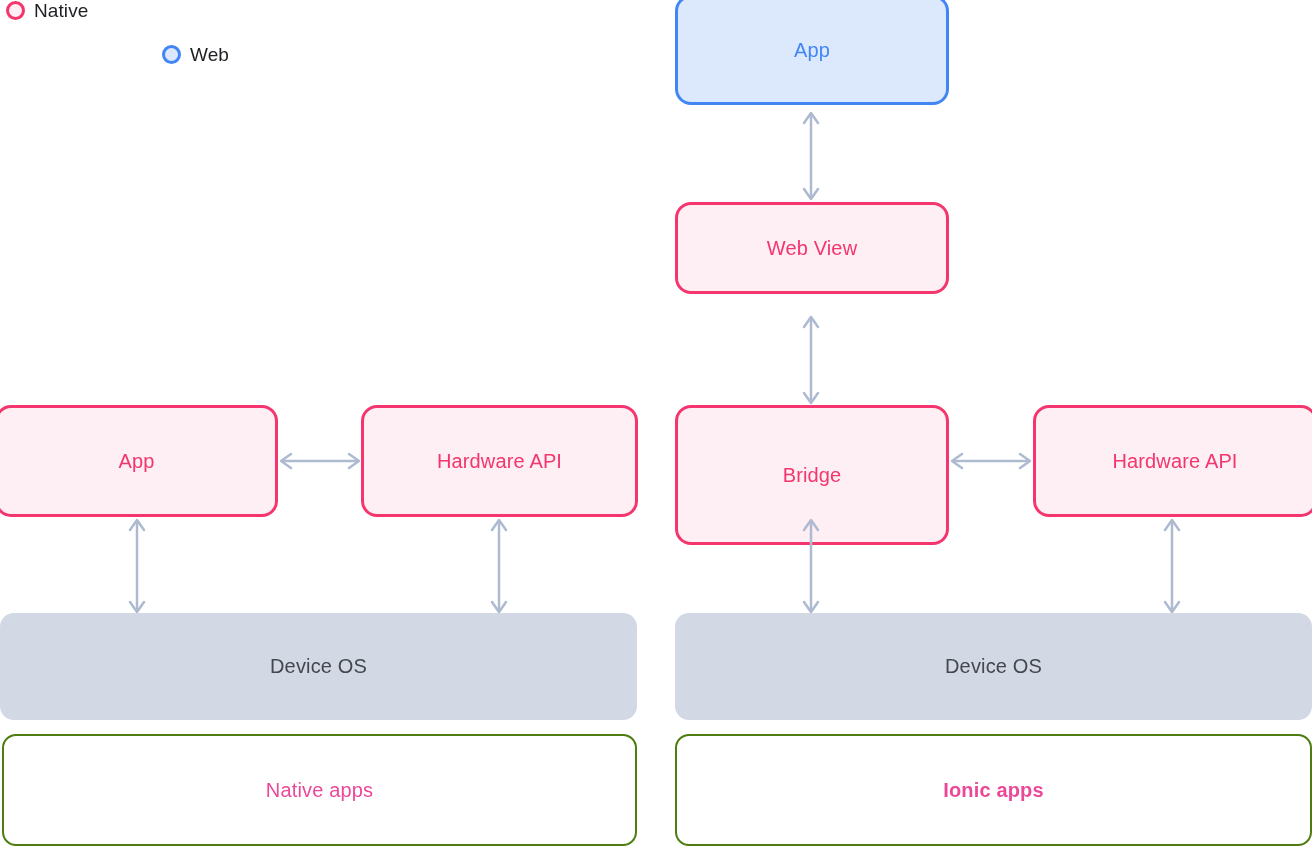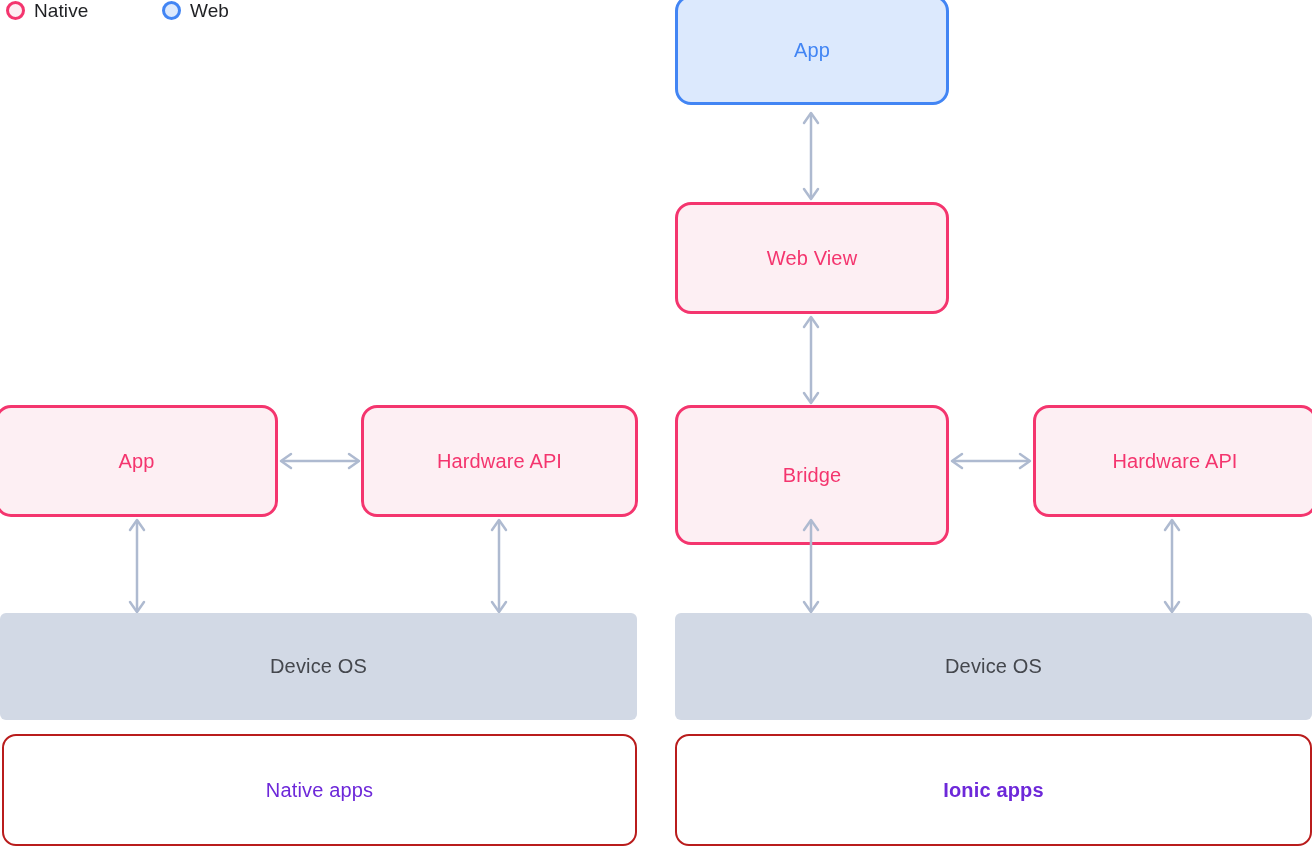--- a/index.html
+++ b/index.html
@@ -28,21 +28,21 @@
     height: 32px;
   }
   .legend-item {
     position: absolute;
     display: flex;
     align-items: center;
     gap: 9px;
     top: 1px;
   }
   .legend-item.native { left: 6px; }
-  .legend-item.web   { left: 162px; }
+  .legend-item.web   { left: 162px; margin-top: 44px; }
   .legend-dot {
     width: 19px;
     height: 19px;
     border-radius: 50%;
     box-sizing: border-box;
   }
   .legend-dot.native {
     border: 3px solid #f4356e;
     background: #fdeff3;
   }
@@ -76,26 +76,26 @@
   }
   .node.web {
     background: #dce9fd;
     border: 3px solid #4285f4;
     color: #4285f4;
   }
   .node.os {
     background: #d2d9e5;
     border: none;
     color: #44474d;
-    border-radius: 6px;
+    border-radius: 14px;
   }
   .node.platform {
     background: #ffffff;
-    border: 2px solid #b91c1c;
-    color: #6d28d9;
+    border: 2px solid #4d7c0f;
+    color: #ec4899;
     border-radius: 14px;
   }
 
   
   .arrow {
     position: absolute;
   }
   .arrow svg { display: block; overflow: visible; }
 </style>
 </head>
@@ -117,21 +117,21 @@
   <div class="node web" style="left:675px; top:-5px; width:274px; height:110px;">App</div>
 
   <div class="arrow" style="left:802px; top:110px;">
     <svg width="18" height="92" viewBox="0 0 18 92">
       <line x1="9" y1="5" x2="9" y2="87" stroke="#aebad0" stroke-width="2.5"></line>
       <polyline points="2,13 9,3 16,13" fill="none" stroke="#aebad0" stroke-width="2.5" stroke-linecap="round" stroke-linejoin="round"></polyline>
       <polyline points="2,79 9,89 16,79" fill="none" stroke="#aebad0" stroke-width="2.5" stroke-linecap="round" stroke-linejoin="round"></polyline>
     </svg>
   </div>
 
-  <div class="node native" style="left:675px; top:202px; width:274px; height:112px;">Web View</div>
+  <div class="node native" style="left:675px; top:202px; width:274px; height:92px;">Web View</div>
 
   <div class="arrow" style="left:802px; top:314px;">
     <svg width="18" height="92" viewBox="0 0 18 92">
       <line x1="9" y1="5" x2="9" y2="87" stroke="#aebad0" stroke-width="2.5"></line>
       <polyline points="2,13 9,3 16,13" fill="none" stroke="#aebad0" stroke-width="2.5" stroke-linecap="round" stroke-linejoin="round"></polyline>
       <polyline points="2,79 9,89 16,79" fill="none" stroke="#aebad0" stroke-width="2.5" stroke-linecap="round" stroke-linejoin="round"></polyline>
     </svg>
   </div>
 
   <div class="node native" style="left:-5px; top:405px; width:283px; height:112px;">App</div>

